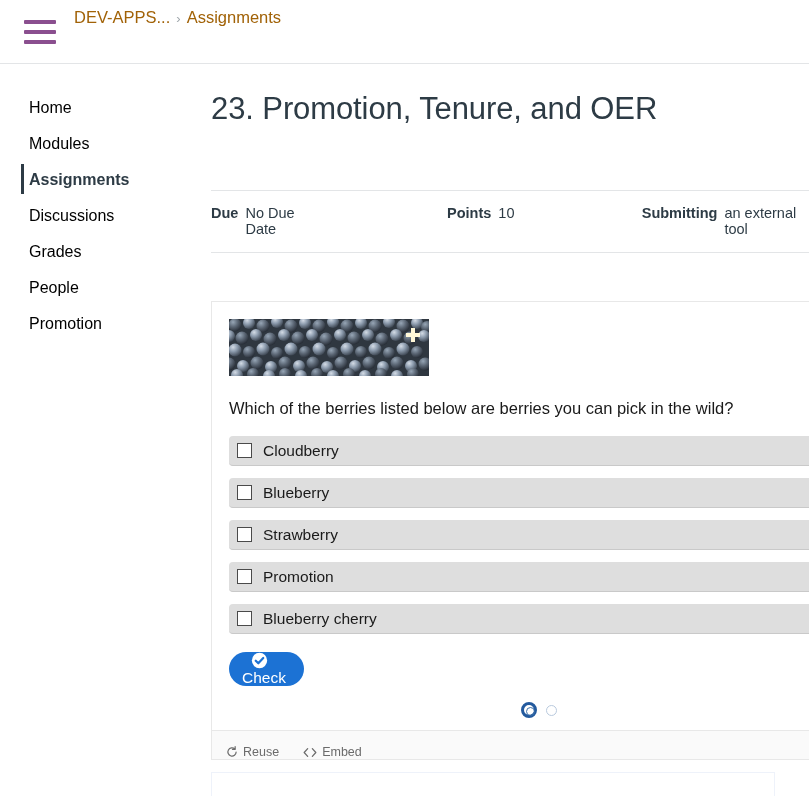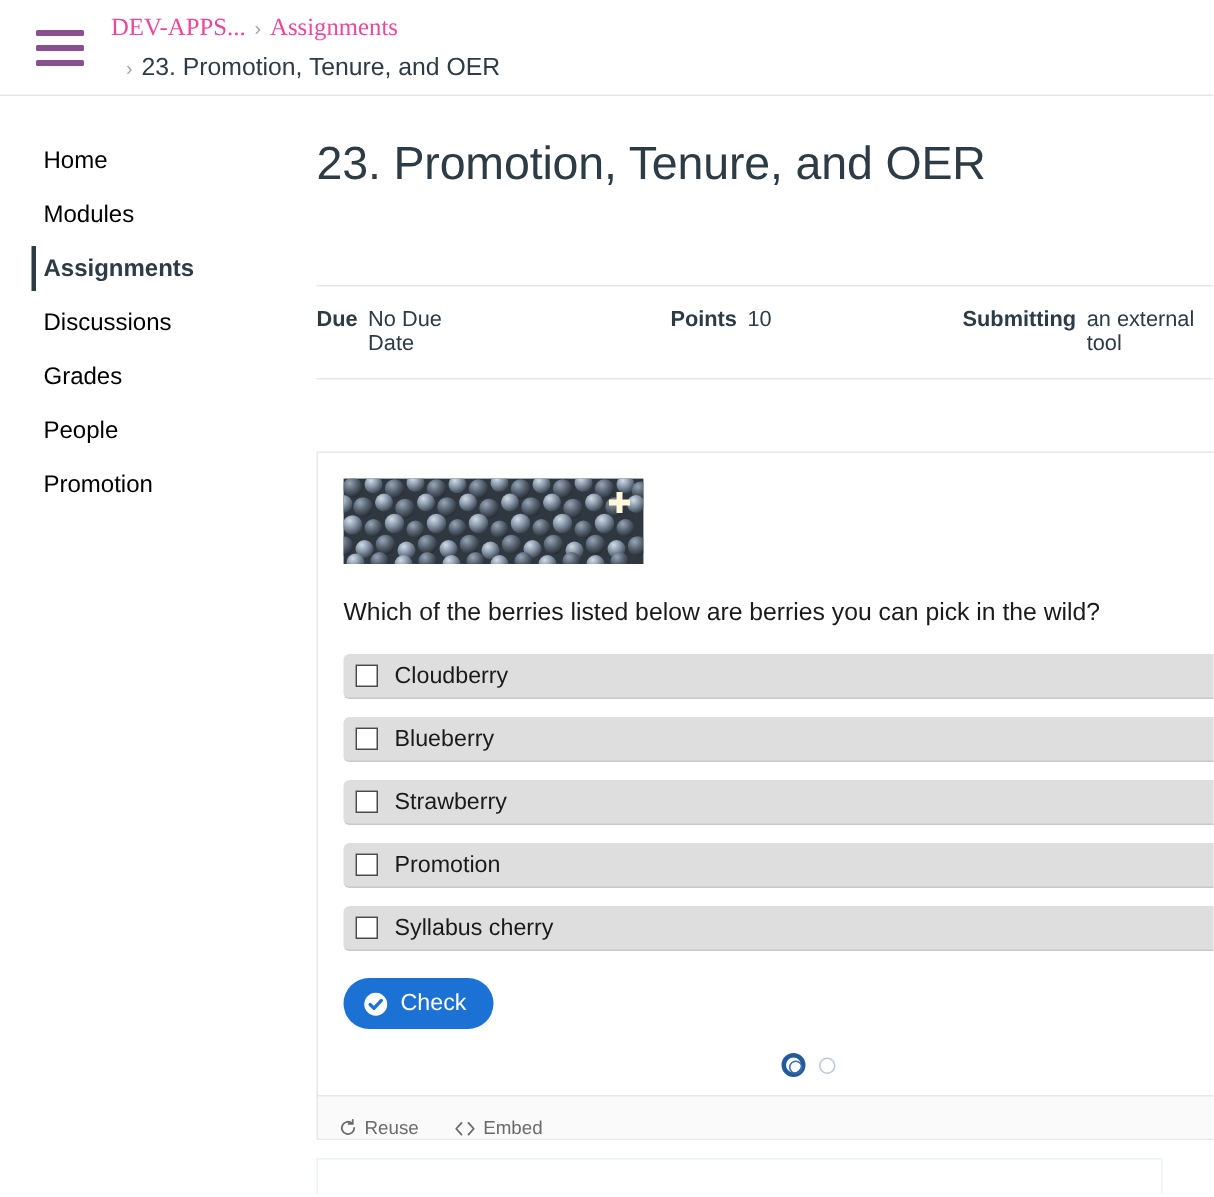--- a/index.html
+++ b/index.html
@@ -31,24 +31,23 @@
   }
   .crumbs {
     position: absolute;
     left: 74px; top: 4px;
     width: 700px;
     font-size: 16.5px;
     line-height: 27px;
     color: #a0419b;
   }
   .crumbs a {
-    color: #ec4899;
+    color: #a16207;
     text-decoration: none;
     white-space: nowrap;
-    font-family: Liberation Serif, serif;
   }
   .crumbs .sep { color: #9fa6ab; font-size: 13px; padding: 0 6px; }
   .crumbs .current { color: #2d3b45; }
   .crumb-line2 { padding-left: 4px; }
 
   
   .page {
     position: relative;
     width: 809px;
     height: 734px;
@@ -186,20 +185,21 @@
     align-items: center;
     height: 34px;
     padding: 0 18px 0 13px;
     background: #1c72d4;
     border: none;
     border-radius: 17px;
     color: #ffffff;
     font-size: 15.5px;
     font-family: "Liberation Sans", sans-serif;
     cursor: pointer;
+    flex-direction: column;
   }
   .btn-check .tick {
     width: 17px; height: 17px;
     margin-right: 8px;
     flex: 0 0 auto;
   }
   .btn-next {
     position: absolute;
     right: 0; top: 4px;
     width: 36px; height: 36px;
@@ -286,23 +286,20 @@
 
 <div class="topbar">
   <div class="hamburger">
     <span></span>
     <span></span>
     <span></span>
   </div>
   <div class="crumbs">
     <div class="crumb-line1">
       <a href="#">DEV-APPS...</a><span class="sep">›</span><a href="#">Assignments</a>
-    </div>
-    <div class="crumb-line2">
-      <span class="sep">›</span><span class="current">23. Promotion, Tenure, and OER</span>
     </div>
   </div>
 </div>
 
 <div class="page">
 
   <nav class="sidebar">
     <a href="#" class="nav-item">Home</a>
     <a href="#" class="nav-item">Modules</a>
     <a href="#" class="nav-item active">Assignments</a>
@@ -446,21 +443,21 @@
           <div class="alt">
             <span class="checkbox"></span>
             <span class="alt-label">Strawberry</span>
           </div>
           <div class="alt">
             <span class="checkbox"></span>
             <span class="alt-label">Promotion</span>
           </div>
           <div class="alt">
             <span class="checkbox"></span>
-            <span class="alt-label">Syllabus cherry</span>
+            <span class="alt-label">Blueberry cherry</span>
           </div>
         </div>
 
         <div class="h5p-actions">
           <button class="btn-check">
             <svg class="tick" viewBox="0 0 20 20">
               <circle cx="10" cy="10" r="9" fill="#ffffff"></circle>
               <path d="M5.6 10.2 l3 3 l5.8 -6.2" fill="none" stroke="#1c72d4" stroke-width="2.6" stroke-linecap="round" stroke-linejoin="round"></path>
             </svg>
             <span>Check</span>

